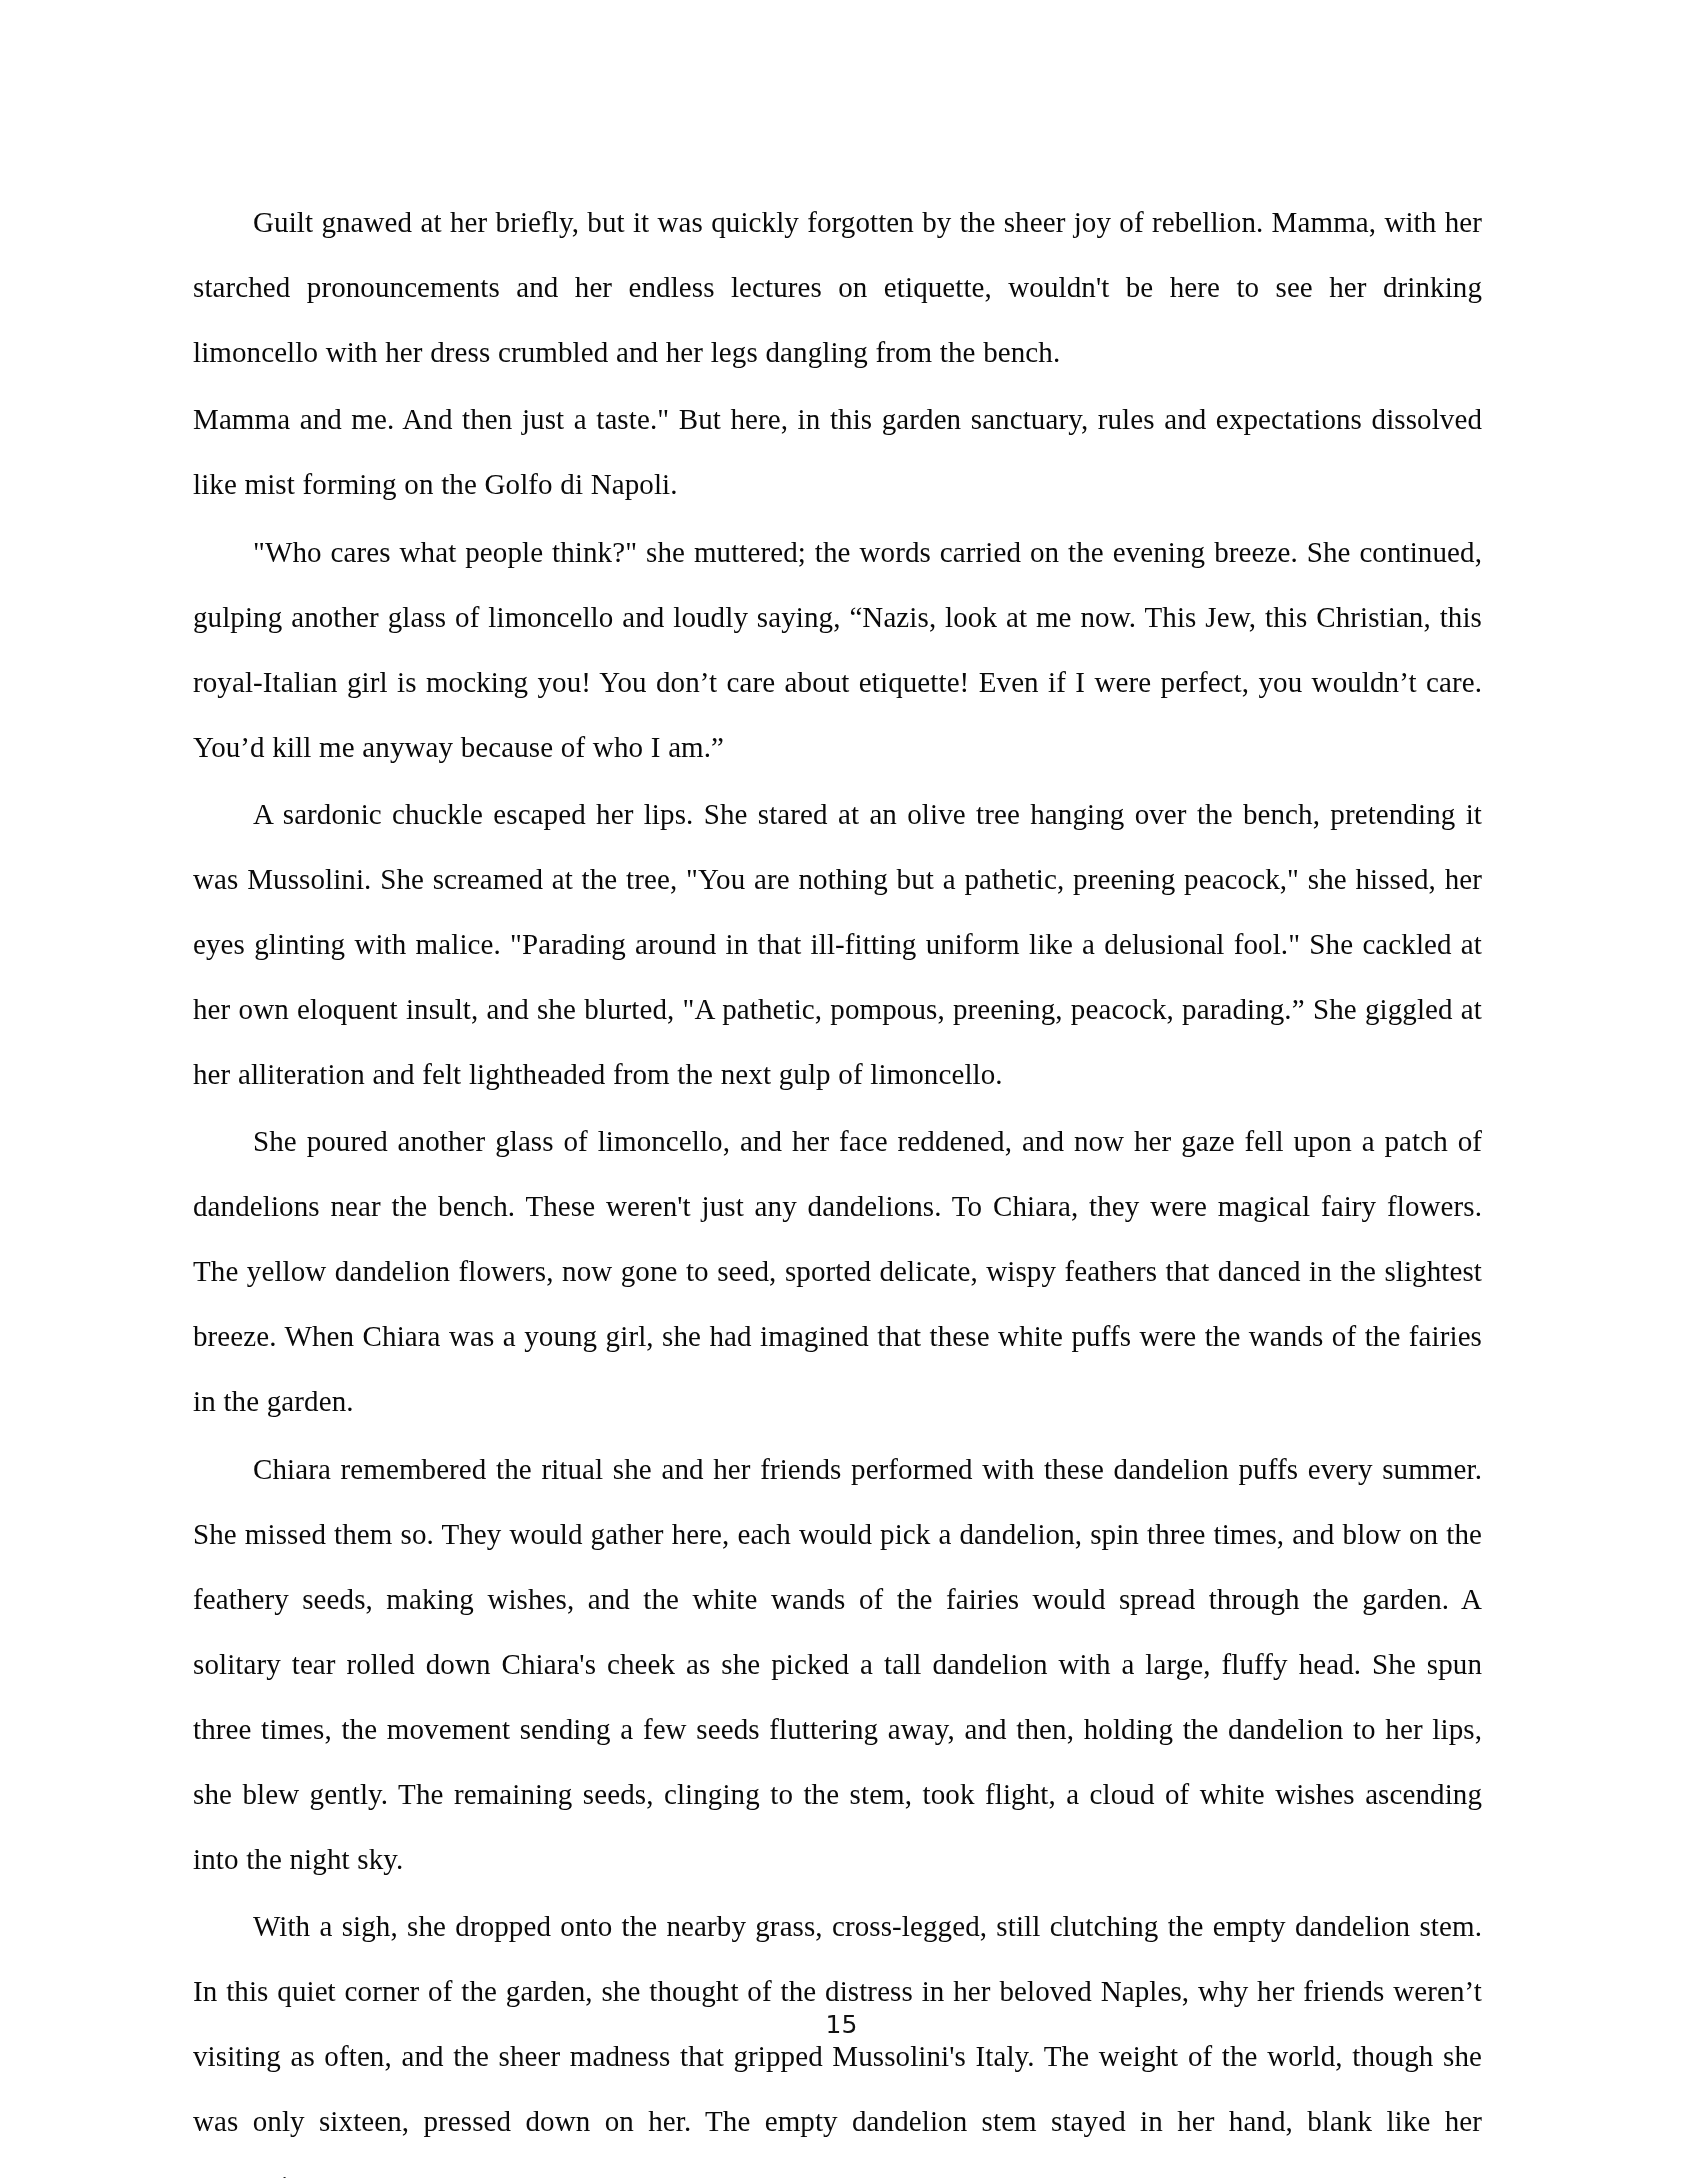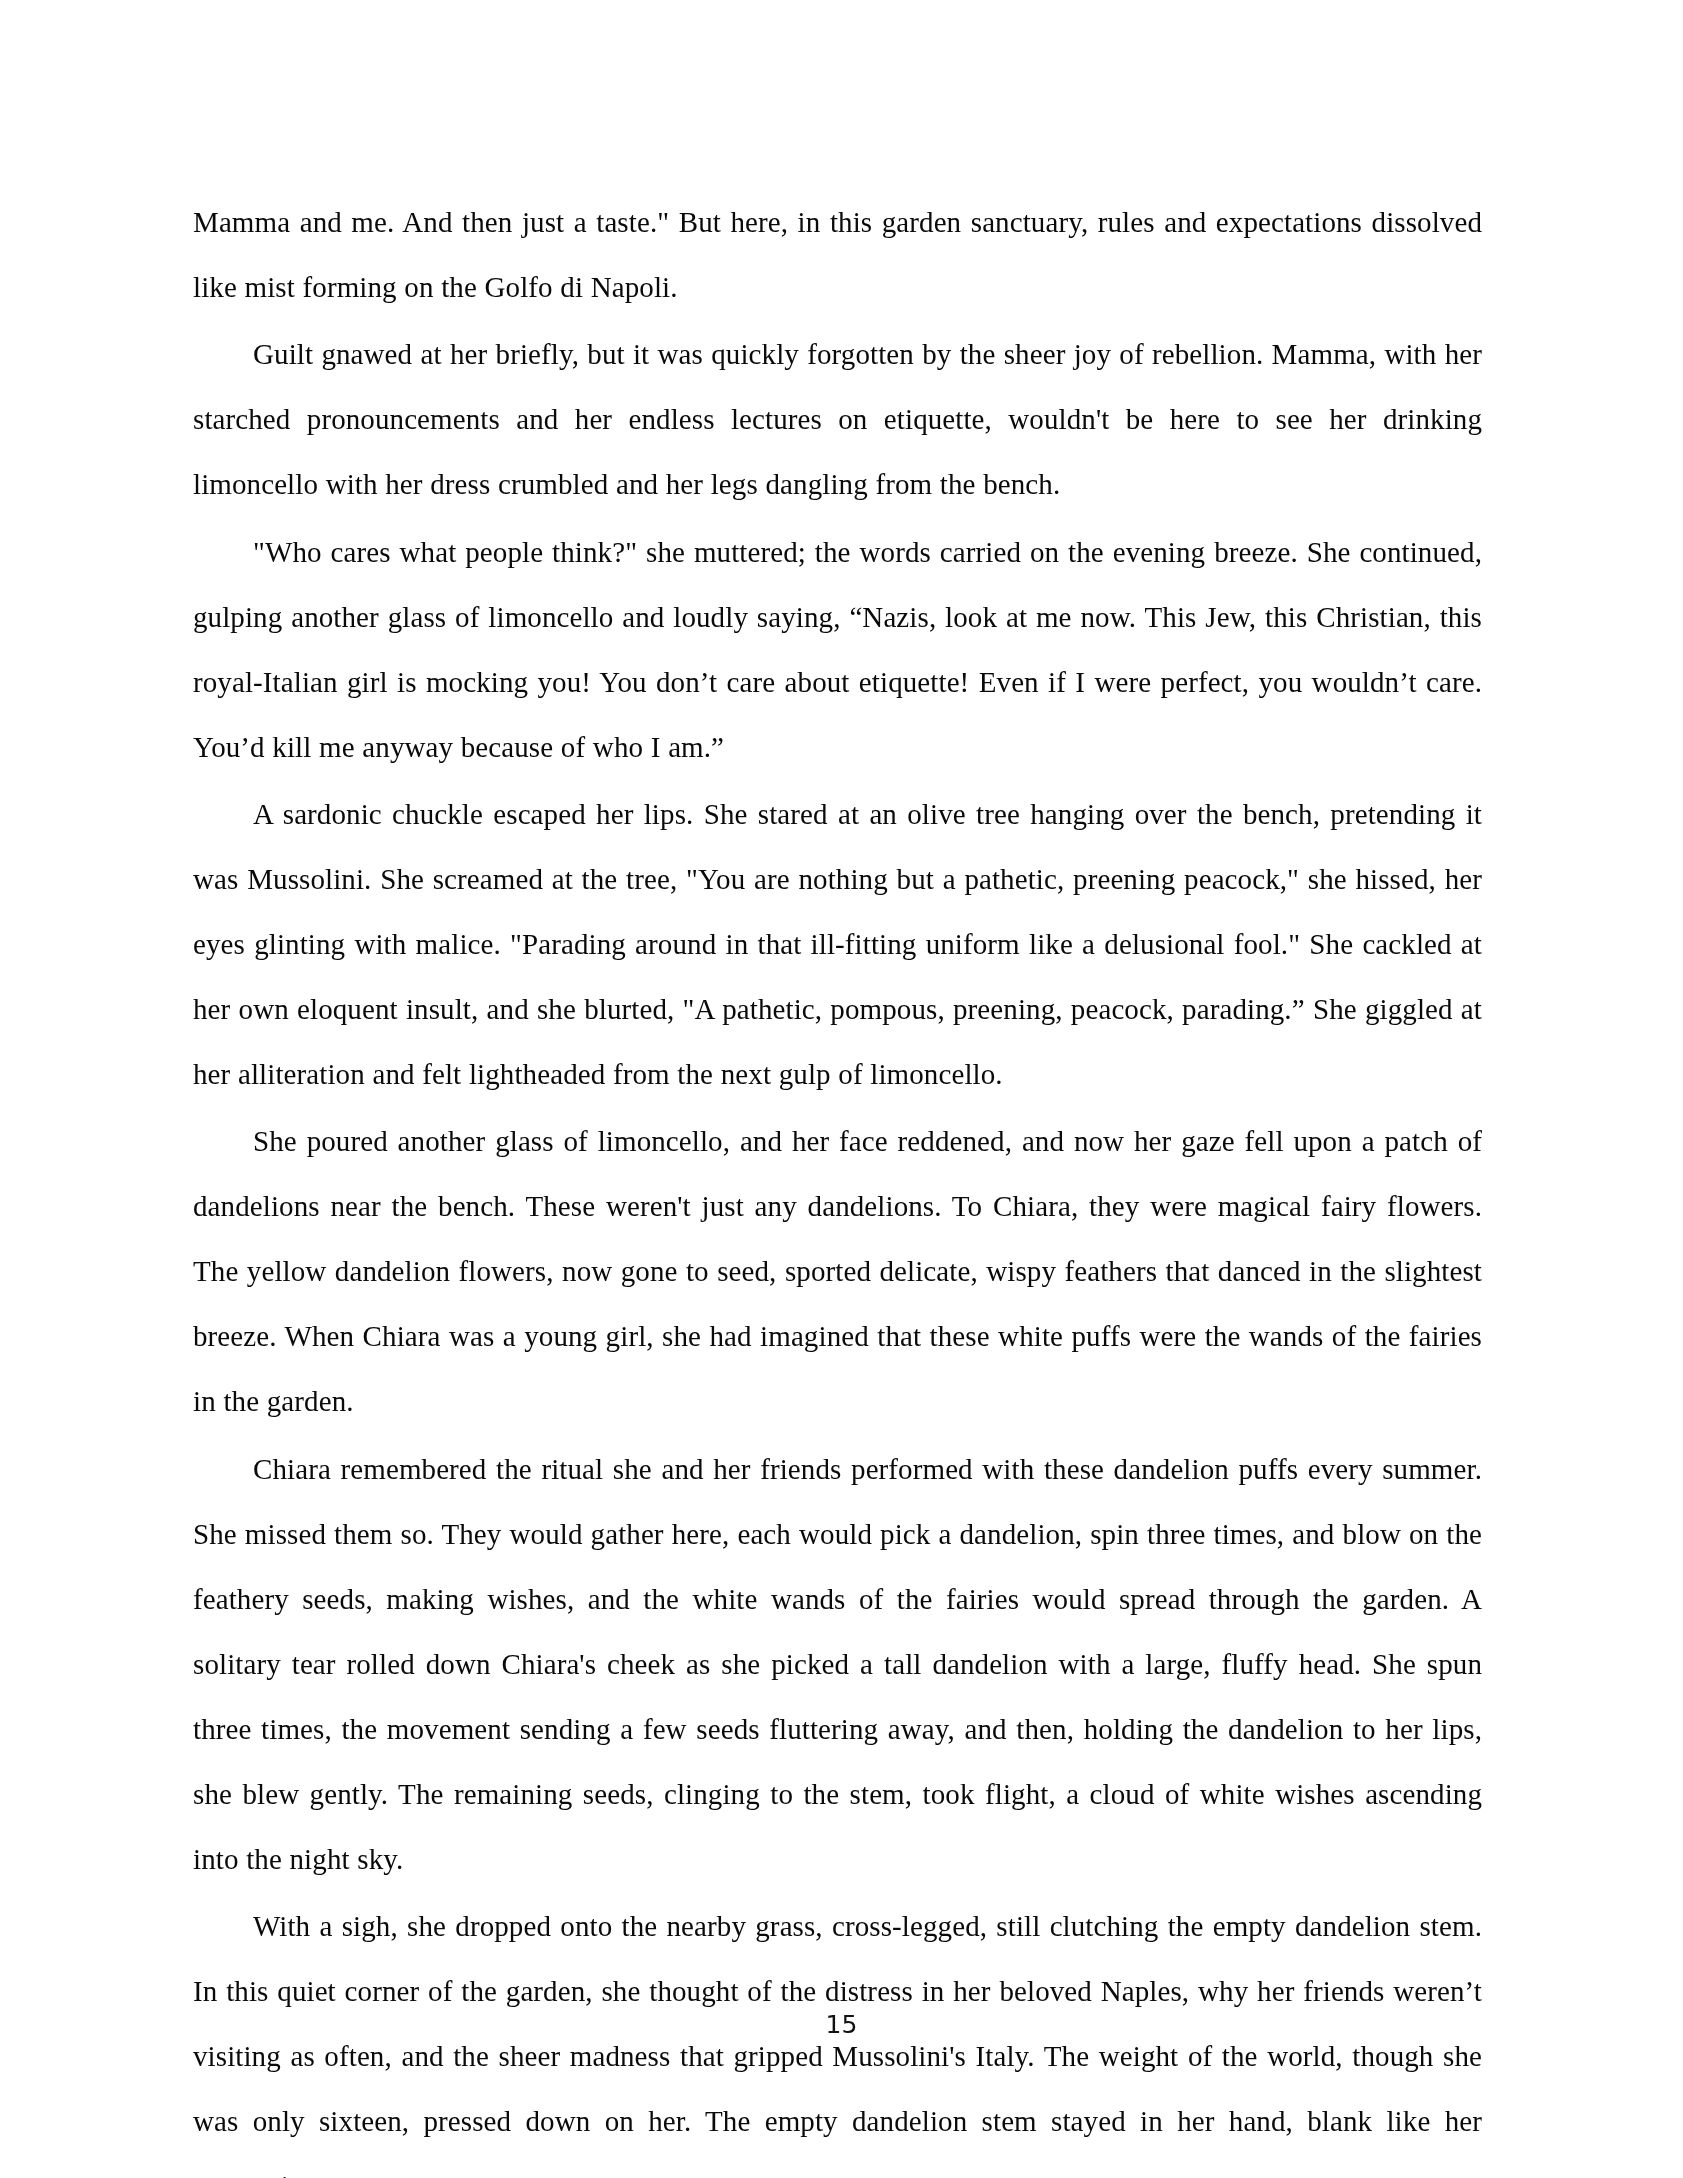--- a/index.html
+++ b/index.html
@@ -67,23 +67,23 @@
     margin-top: 36px;
   }
 </style>
 </head>
 <body>
 
 <div class="page">
 
   <div class="text-block">
 
+    <p class="para">Guilt gnawed at her briefly, but it was quickly forgotten by the sheer joy of rebellion. Mamma, with her starched pronouncements and her endless lectures on etiquette, wouldn't be here to see her drinking limoncello with her dress crumbled and her legs dangling from the bench.</p>
+
     <p class="para no-indent">Mamma and me. And then just a taste." But here, in this garden sanctuary, rules and expectations dissolved like mist forming on the Golfo di Napoli.</p>
-
-    <p class="para">Guilt gnawed at her briefly, but it was quickly forgotten by the sheer joy of rebellion. Mamma, with her starched pronouncements and her endless lectures on etiquette, wouldn't be here to see her drinking limoncello with her dress crumbled and her legs dangling from the bench.</p>
 
     <p class="para">"Who cares what people think?" she muttered; the words carried on the evening breeze. She continued, gulping another glass of limoncello and loudly saying, “Nazis, look at me now. This Jew, this Christian, this royal-Italian girl is mocking you! You don’t care about etiquette! Even if I were perfect, you wouldn’t care. You’d kill me anyway because of who I am.”</p>
 
     <p class="para">A sardonic chuckle escaped her lips. She stared at an olive tree hanging over the bench, pretending it was Mussolini. She screamed at the tree, "You are nothing but a pathetic, preening peacock," she hissed, her eyes glinting with malice. "Parading around in that ill-fitting uniform like a delusional fool." She cackled at her own eloquent insult, and she blurted, "A pathetic, pompous, preening, peacock, parading.” She giggled at her alliteration and felt lightheaded from the next gulp of limoncello.</p>
 
     <p class="para">She poured another glass of limoncello, and her face reddened, and now her gaze fell upon a patch of dandelions near the bench. These weren't just any dandelions. To Chiara, they were magical fairy flowers. The yellow dandelion flowers, now gone to seed, sported delicate, wispy feathers that danced in the slightest breeze. When Chiara was a young girl, she had imagined that these white puffs were the wands of the fairies in the garden.</p>
 
     <p class="para">Chiara remembered the ritual she and her friends performed with these dandelion puffs every summer. She missed them so. They would gather here, each would pick a dandelion, spin three times, and blow on the feathery seeds, making wishes, and the white wands of the fairies would spread through the garden. A solitary tear rolled down Chiara's cheek as she picked a tall dandelion with a large, fluffy head. She spun three times, the movement sending a few seeds fluttering away, and then, holding the dandelion to her lips, she blew gently. The remaining seeds, clinging to the stem, took flight, a cloud of white wishes ascending into the night sky.</p>
 
     <p class="para">With a sigh, she dropped onto the nearby grass, cross-legged, still clutching the empty dandelion stem. In this quiet corner of the garden, she thought of the distress in her beloved Naples, why her friends weren’t visiting as often, and the sheer madness that gripped Mussolini's Italy. The weight of the world, though she was only sixteen, pressed down on her. The empty dandelion stem stayed in her hand, blank like her expression.</p>

